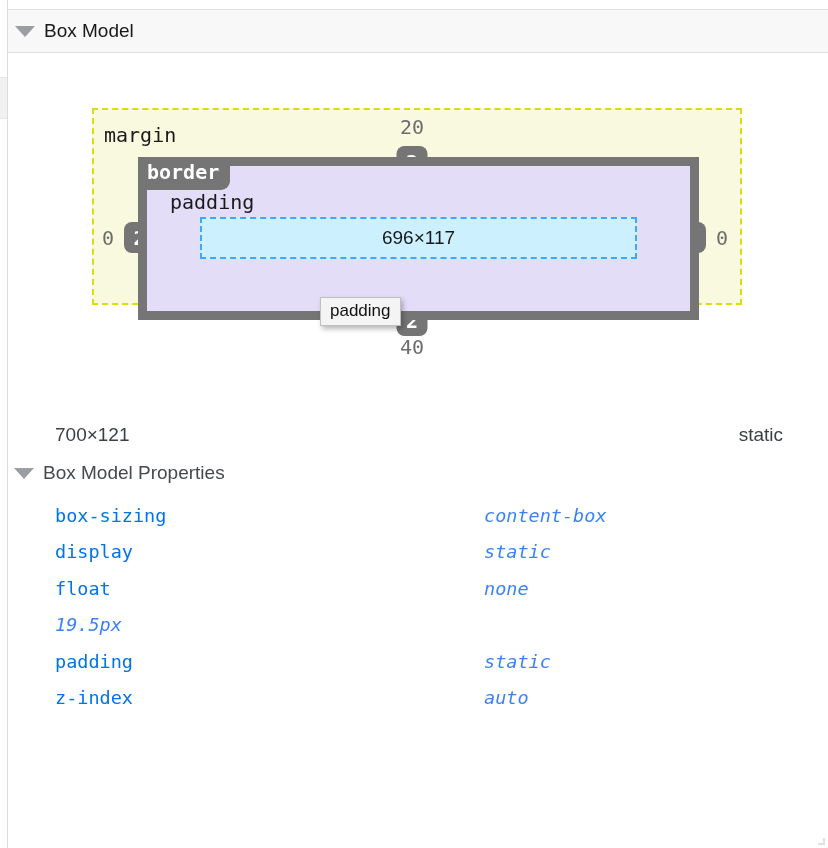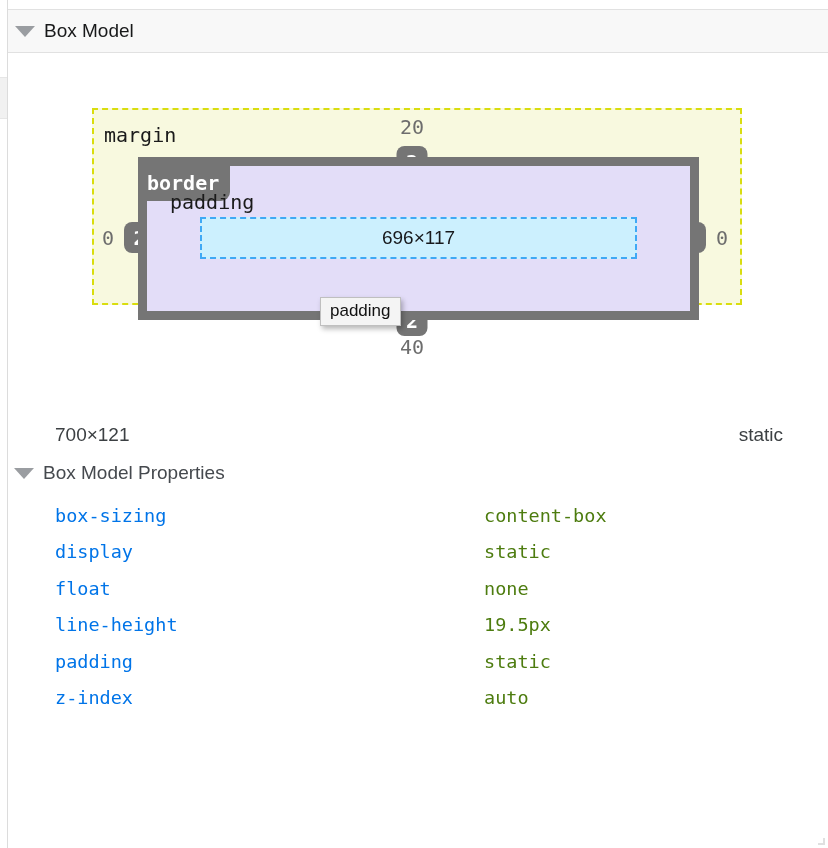--- a/index.html
+++ b/index.html
@@ -27,21 +27,21 @@
                 font-size:20px; color:#1a1a1a; line-height:26px; }
   .num { color:#6d6d6d; white-space:nowrap; }
   .margin-label { position:absolute; left:10px; top:12px; }
 
   .border-box { position:absolute; left:44px; top:47px; width:561px; height:163px;
                 background:#757575; }
   .padding-box { position:absolute; left:9px; top:9px; right:9px; bottom:9px;
                  background:#e3ddf8; }
   .border-badge { position:absolute; left:0; top:0; background:#757575; color:#ffffff;
                   font-family:"DejaVu Sans Mono", monospace; font-weight:bold; font-size:20px;
-                  padding:14px 11px 6px 9px; border-radius:0 0 9px 0; line-height:24px; }
+                  padding:3px 11px 6px 9px; border-radius:0 0 9px 0; line-height:24px; }
   .padding-label { position:absolute; left:32px; top:33px; font-family:"DejaVu Sans Mono", monospace;
                    font-size:20px; color:#1a1a1a; }
   .content-box { position:absolute; left:62px; top:60px; width:437px; height:42px;
                  background:#ccf0fe; border:2px dashed #3fa9f5;
                  display:flex; align-items:center; justify-content:center; }
   .content-box .size { font-size:19px; color:#17191c; }
 
   .badge { background:#757575; color:#ffffff; border-radius:8px; width:31px; height:31px;
            display:flex; align-items:center; justify-content:center;
            font-family:"DejaVu Sans Mono", monospace; font-weight:bold; font-size:20px; }
@@ -68,21 +68,21 @@
   .postag { position:absolute; right:45px; top:424px; font-size:19px; color:#3c4043; }
 
   
   .props-header { position:absolute; left:14px; top:462px; display:flex; align-items:center; gap:9px;
                   cursor:default; }
   .props-header .title { font-size:19px; color:#45494e; }
   .props-list { position:absolute; left:55px; top:497px; width:730px; }
   .prop-row { display:flex; height:36.5px; align-items:center;
               font-family:"DejaVu Sans Mono", monospace; font-size:18.5px;gap:18px; }
   .prop-name  { width:411px; color:#0074e8; }
-  .prop-value { color:#4d7c0f; }
+  .prop-value { color:#3b82f6;font-style:italic; }
 
   
   .resize-grip { position:absolute; right:3px; bottom:3px; width:7px; height:7px;
                  border-right:2px solid #d9d9d9; border-bottom:2px solid #d9d9d9; opacity:.8; }
 </style>
 </head>
 <body>
 
 <div class="left-border"></div>
 <div class="neighbor-scrollbar"></div>
@@ -142,21 +142,20 @@
   </div>
   <div class="prop-row">
     <span class="prop-name">display</span>
     <span class="prop-value">static</span>
   </div>
   <div class="prop-row">
     <span class="prop-name">float</span>
     <span class="prop-value">none</span>
   </div>
   <div class="prop-row">
-    <span class="prop-name">line-height</span>
     <span class="prop-value">19.5px</span>
   </div>
   <div class="prop-row">
     <span class="prop-name">padding</span>
     <span class="prop-value">static</span>
   </div>
   <div class="prop-row">
     <span class="prop-name">z-index</span>
     <span class="prop-value">auto</span>
   </div>

